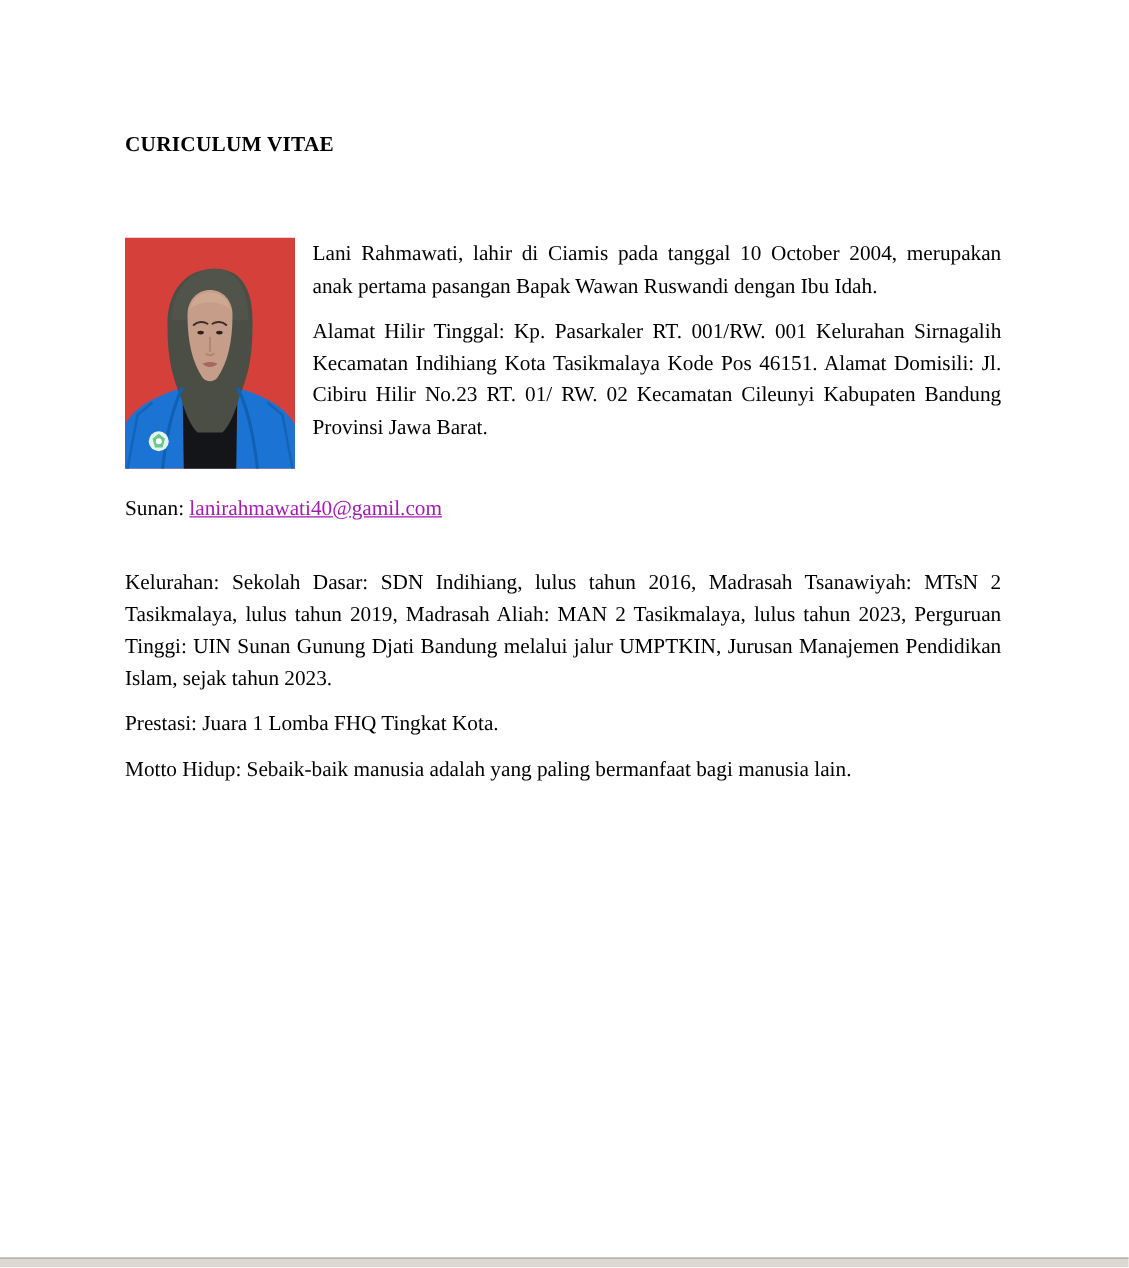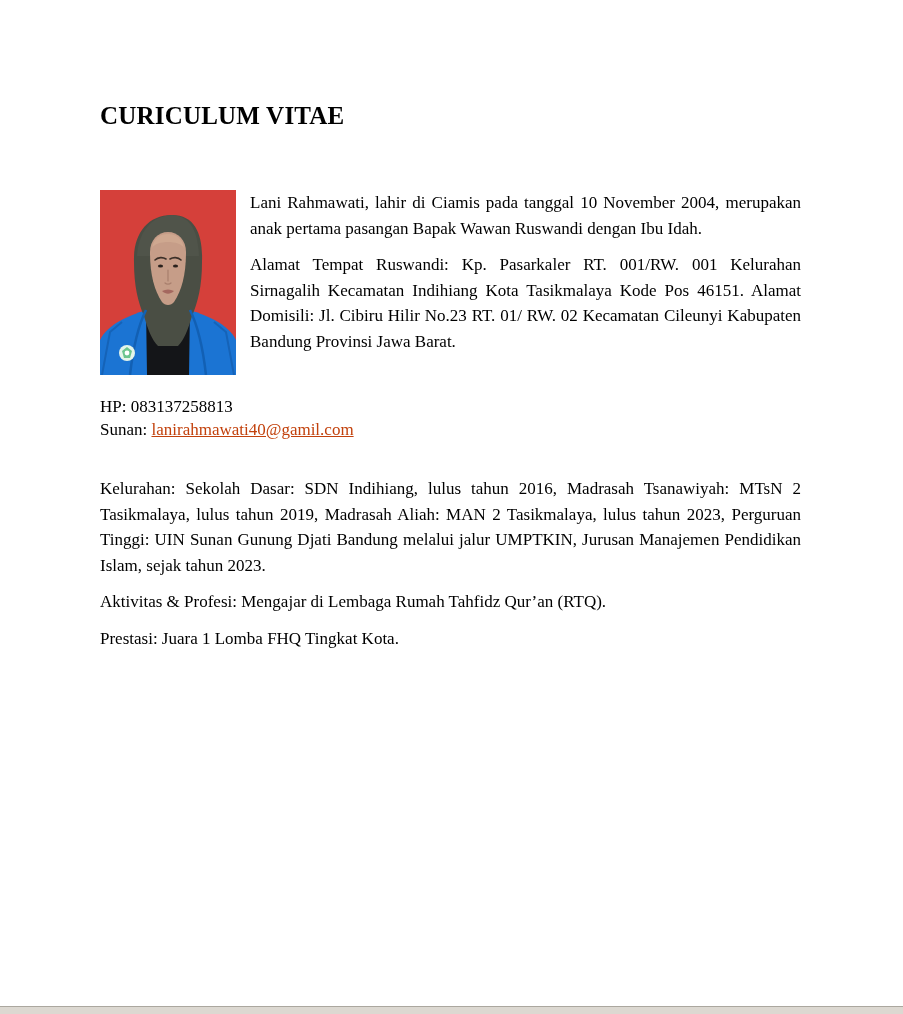--- a/index.html
+++ b/index.html
@@ -17,21 +17,21 @@
   }
   .doc {
     position: absolute;
     left: 100px; top: 104px;
     width: 701px;
     font-size: 17px;
     line-height: 25.5px;
     text-align: justify;
   }
   .doc-title {
-    font-size: 25px;
+    font-size: 17px;
     font-weight: bold;
     letter-spacing: 0.2px;
     text-align: left;
     line-height: 24px;
     margin-bottom: 62px;
   }
   .photo-frame {
     float: left;
     width: 136px;
     height: 185px;
@@ -41,21 +41,21 @@
   p.para { margin: 0 0 11px 0; }
   .contact-block {
     clear: left;
     padding-top: 12px;
     margin-bottom: 35px;
     line-height: 23px;
     text-align: left;
   }
   b.lead { font-weight: normal; }
   a.email-link {
-    color: #c2410c;
+    color: #a21caf;
     text-decoration: underline;
     cursor: pointer;
   }
   .page-edge {
     position: absolute;
     left: 0; right: 0; bottom: 0;
     height: 8px;
     background: #dcd8d1;
     border-top: 1px solid #aba79f;
   }
@@ -99,32 +99,31 @@
         <path d="M90,120 C96,132 102,150 106,185" stroke="#1260b4" stroke-width="2.5" fill="none"></path>
 
         <g>
           <circle cx="27" cy="163" r="8" fill="#e4f5ea"></circle>
           <path d="M27,157 L32,161 L30,168 L24,168 L22,161 Z" fill="#6cc58e"></path>
           <circle cx="27" cy="163" r="2.4" fill="#ffffff"></circle>
         </g>
       </svg>
     </div>
 
-    <p class="para"><b class="lead">Lani Rahmawati,</b><span> lahir di Ciamis pada tanggal 10 November 2004, merupakan anak pertama pasangan Bapak Wawan Ruswandi dengan Ibu Idah.</span></p>
+    <p class="para"><b class="lead">Lani Rahmawati,</b><span> lahir di Ciamis pada tanggal 10 October 2004, merupakan anak pertama pasangan Bapak Wawan Ruswandi dengan Ibu Idah.</span></p>
 
-    <p class="para"><b class="lead">Alamat Tempat Ruswandi:</b><span> Kp. Pasarkaler RT. 001/RW. 001 Kelurahan Sirnagalih Kecamatan Indihiang Kota Tasikmalaya Kode Pos 46151. </span><b class="lead">Alamat Domisili:</b><span> Jl. Cibiru Hilir No.23 RT. 01/ RW. 02 Kecamatan Cileunyi Kabupaten Bandung Provinsi Jawa Barat.</span></p>
+    <p class="para"><b class="lead">Alamat Hilir Tinggal:</b><span> Kp. Pasarkaler RT. 001/RW. 001 Kelurahan Sirnagalih Kecamatan Indihiang Kota Tasikmalaya Kode Pos 46151. </span><b class="lead">Alamat Domisili:</b><span> Jl. Cibiru Hilir No.23 RT. 01/ RW. 02 Kecamatan Cileunyi Kabupaten Bandung Provinsi Jawa Barat.</span></p>
 
     <div class="contact-block">
-      <div><b class="lead">HP:</b><span> 083137258813</span></div>
       <div><b class="lead">Sunan:</b><span>&nbsp;</span><a class="email-link">lanirahmawati40@gamil.com</a></div>
     </div>
 
     <p class="para"><b class="lead">Kelurahan:</b><span> Sekolah Dasar: SDN Indihiang, lulus tahun 2016, Madrasah Tsanawiyah: MTsN 2 Tasikmalaya, lulus tahun 2019, Madrasah Aliah: MAN 2 Tasikmalaya, lulus tahun 2023, Perguruan Tinggi: UIN Sunan Gunung Djati Bandung melalui jalur UMPTKIN, Jurusan Manajemen Pendidikan Islam, sejak tahun 2023.</span></p>
 
-    <p class="para"><b class="lead">Aktivitas &amp; Profesi:</b><span> Mengajar di Lembaga Rumah Tahfidz Qur’an (RTQ).</span></p>
 
     <p class="para"><b class="lead">Prestasi:</b><span> Juara 1 Lomba FHQ Tingkat Kota.</span></p>
 
+    <p class="para"><b class="lead">Motto Hidup:</b><span> Sebaik-baik manusia adalah yang paling bermanfaat bagi manusia lain.</span></p>
 
   </div>
 
   <div class="page-edge"></div>
 </div>
 
 </body></html>

